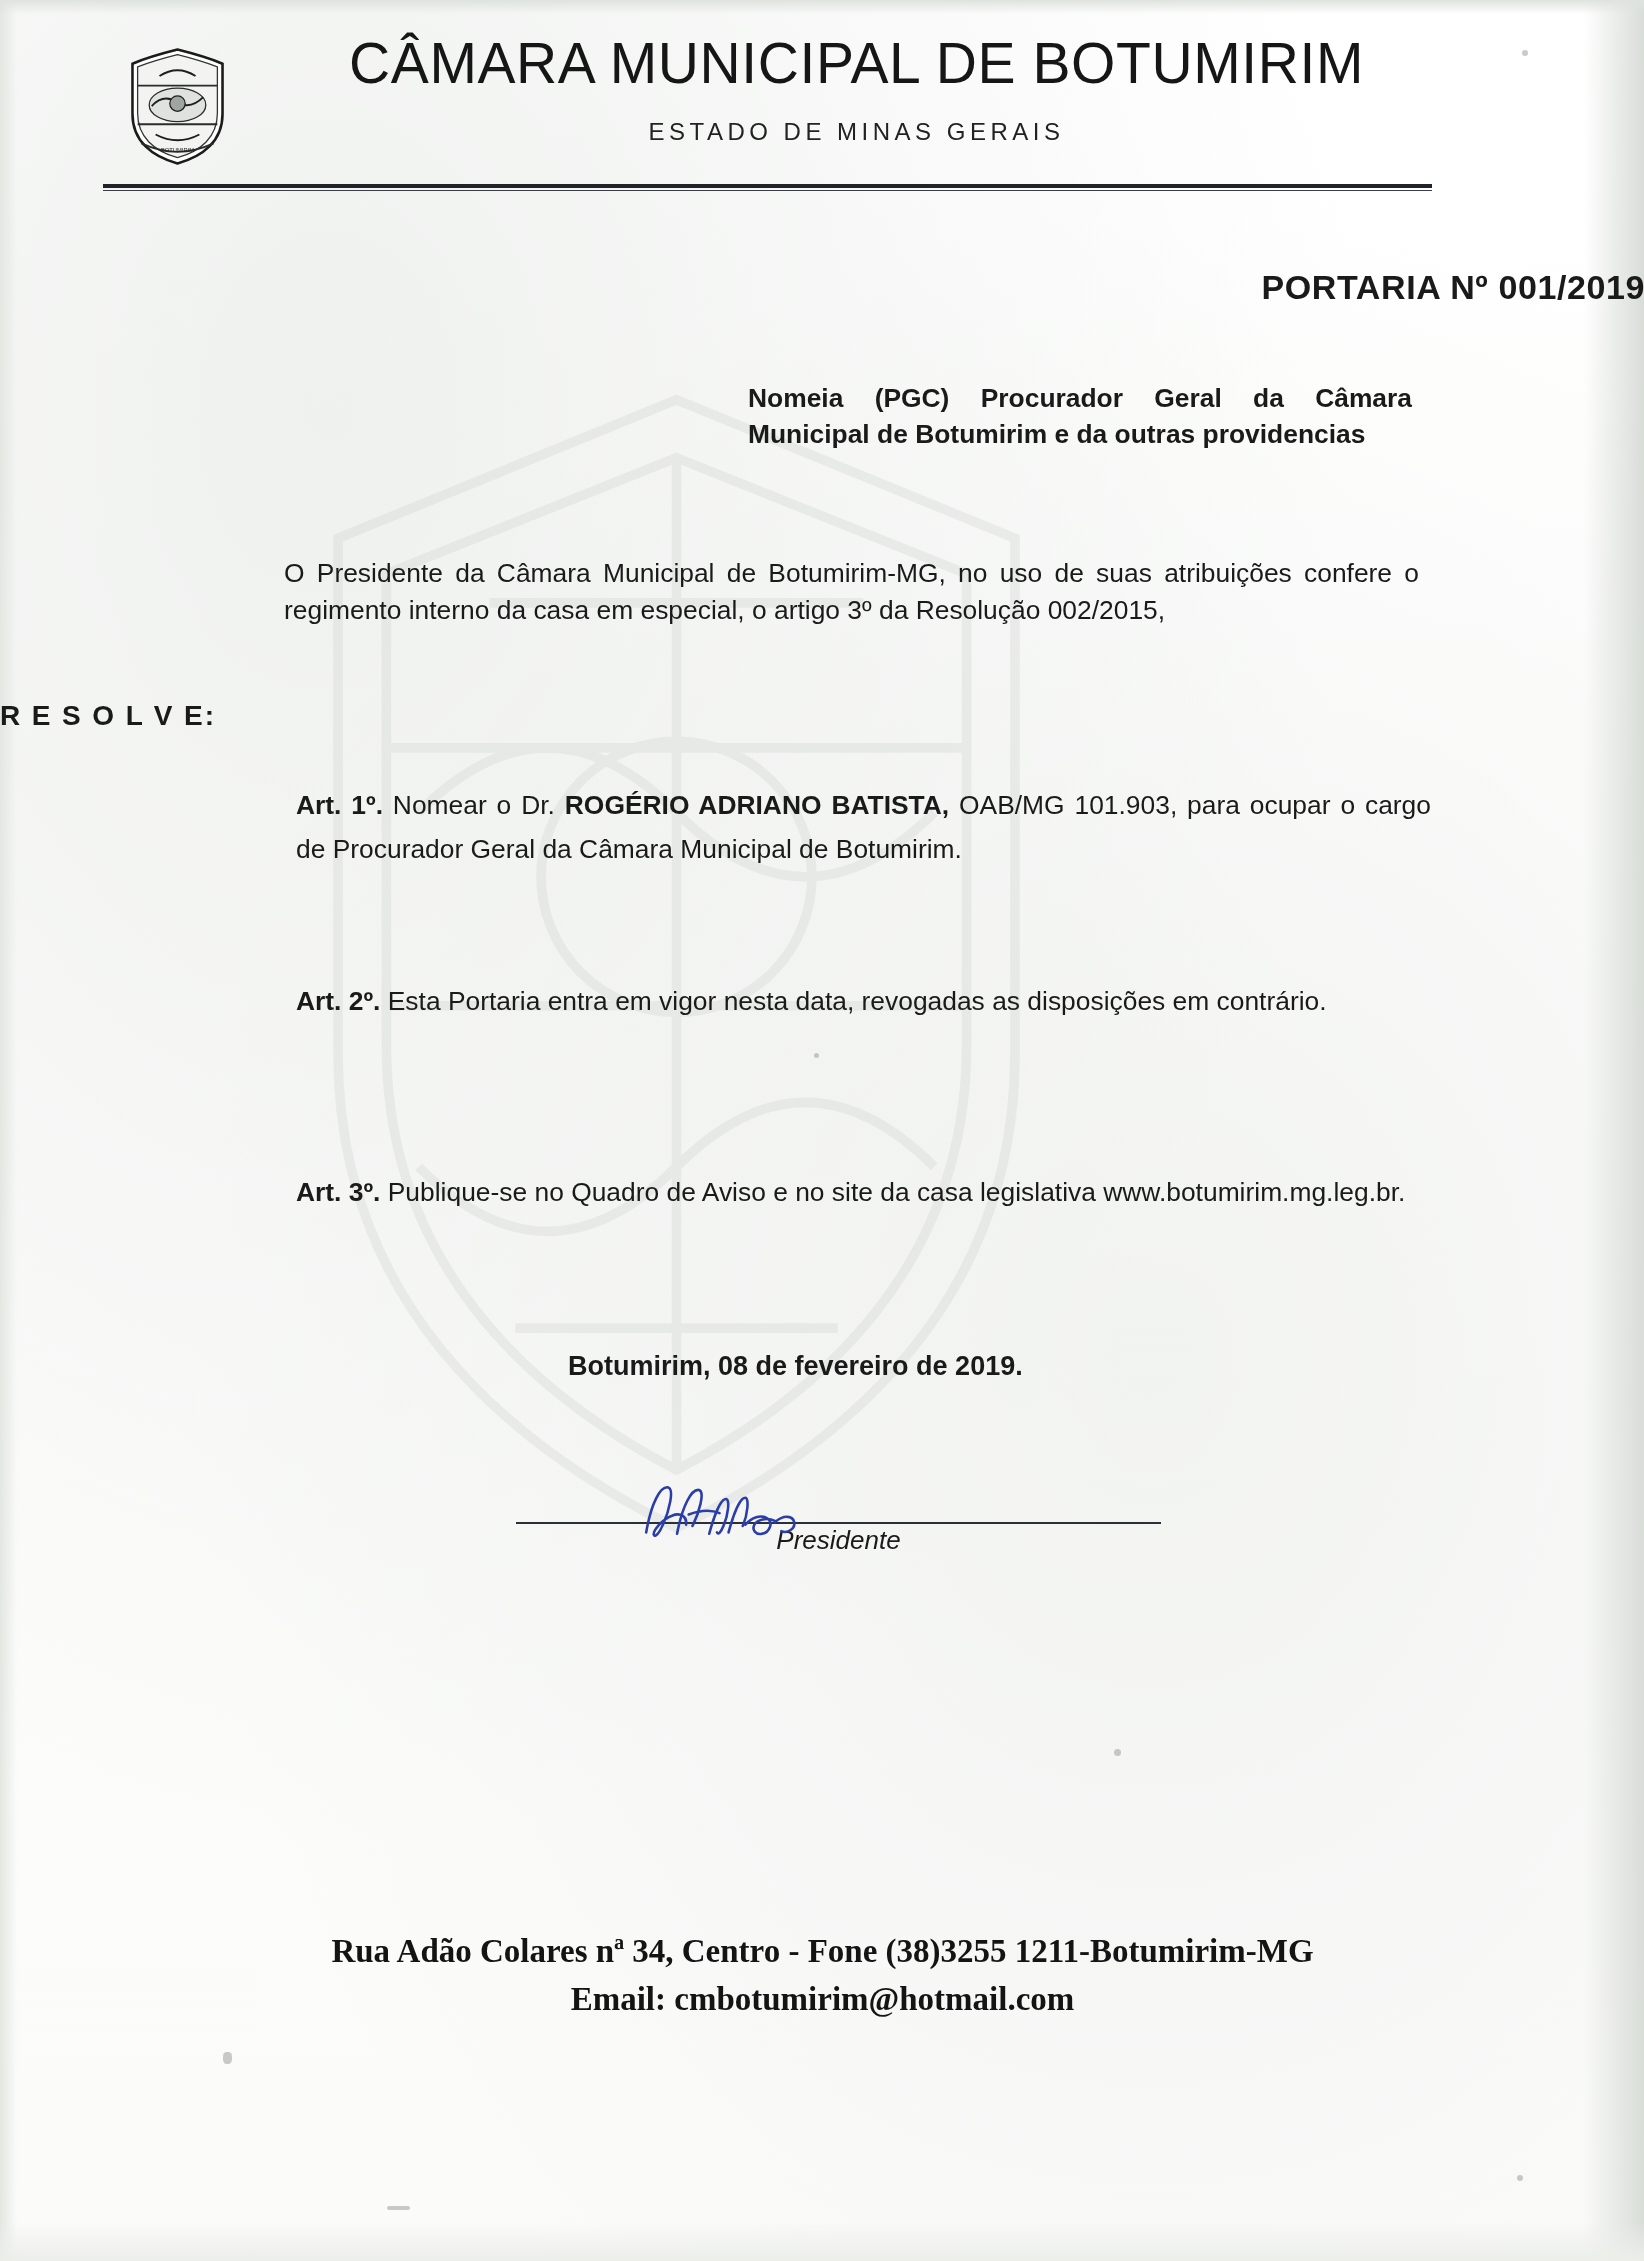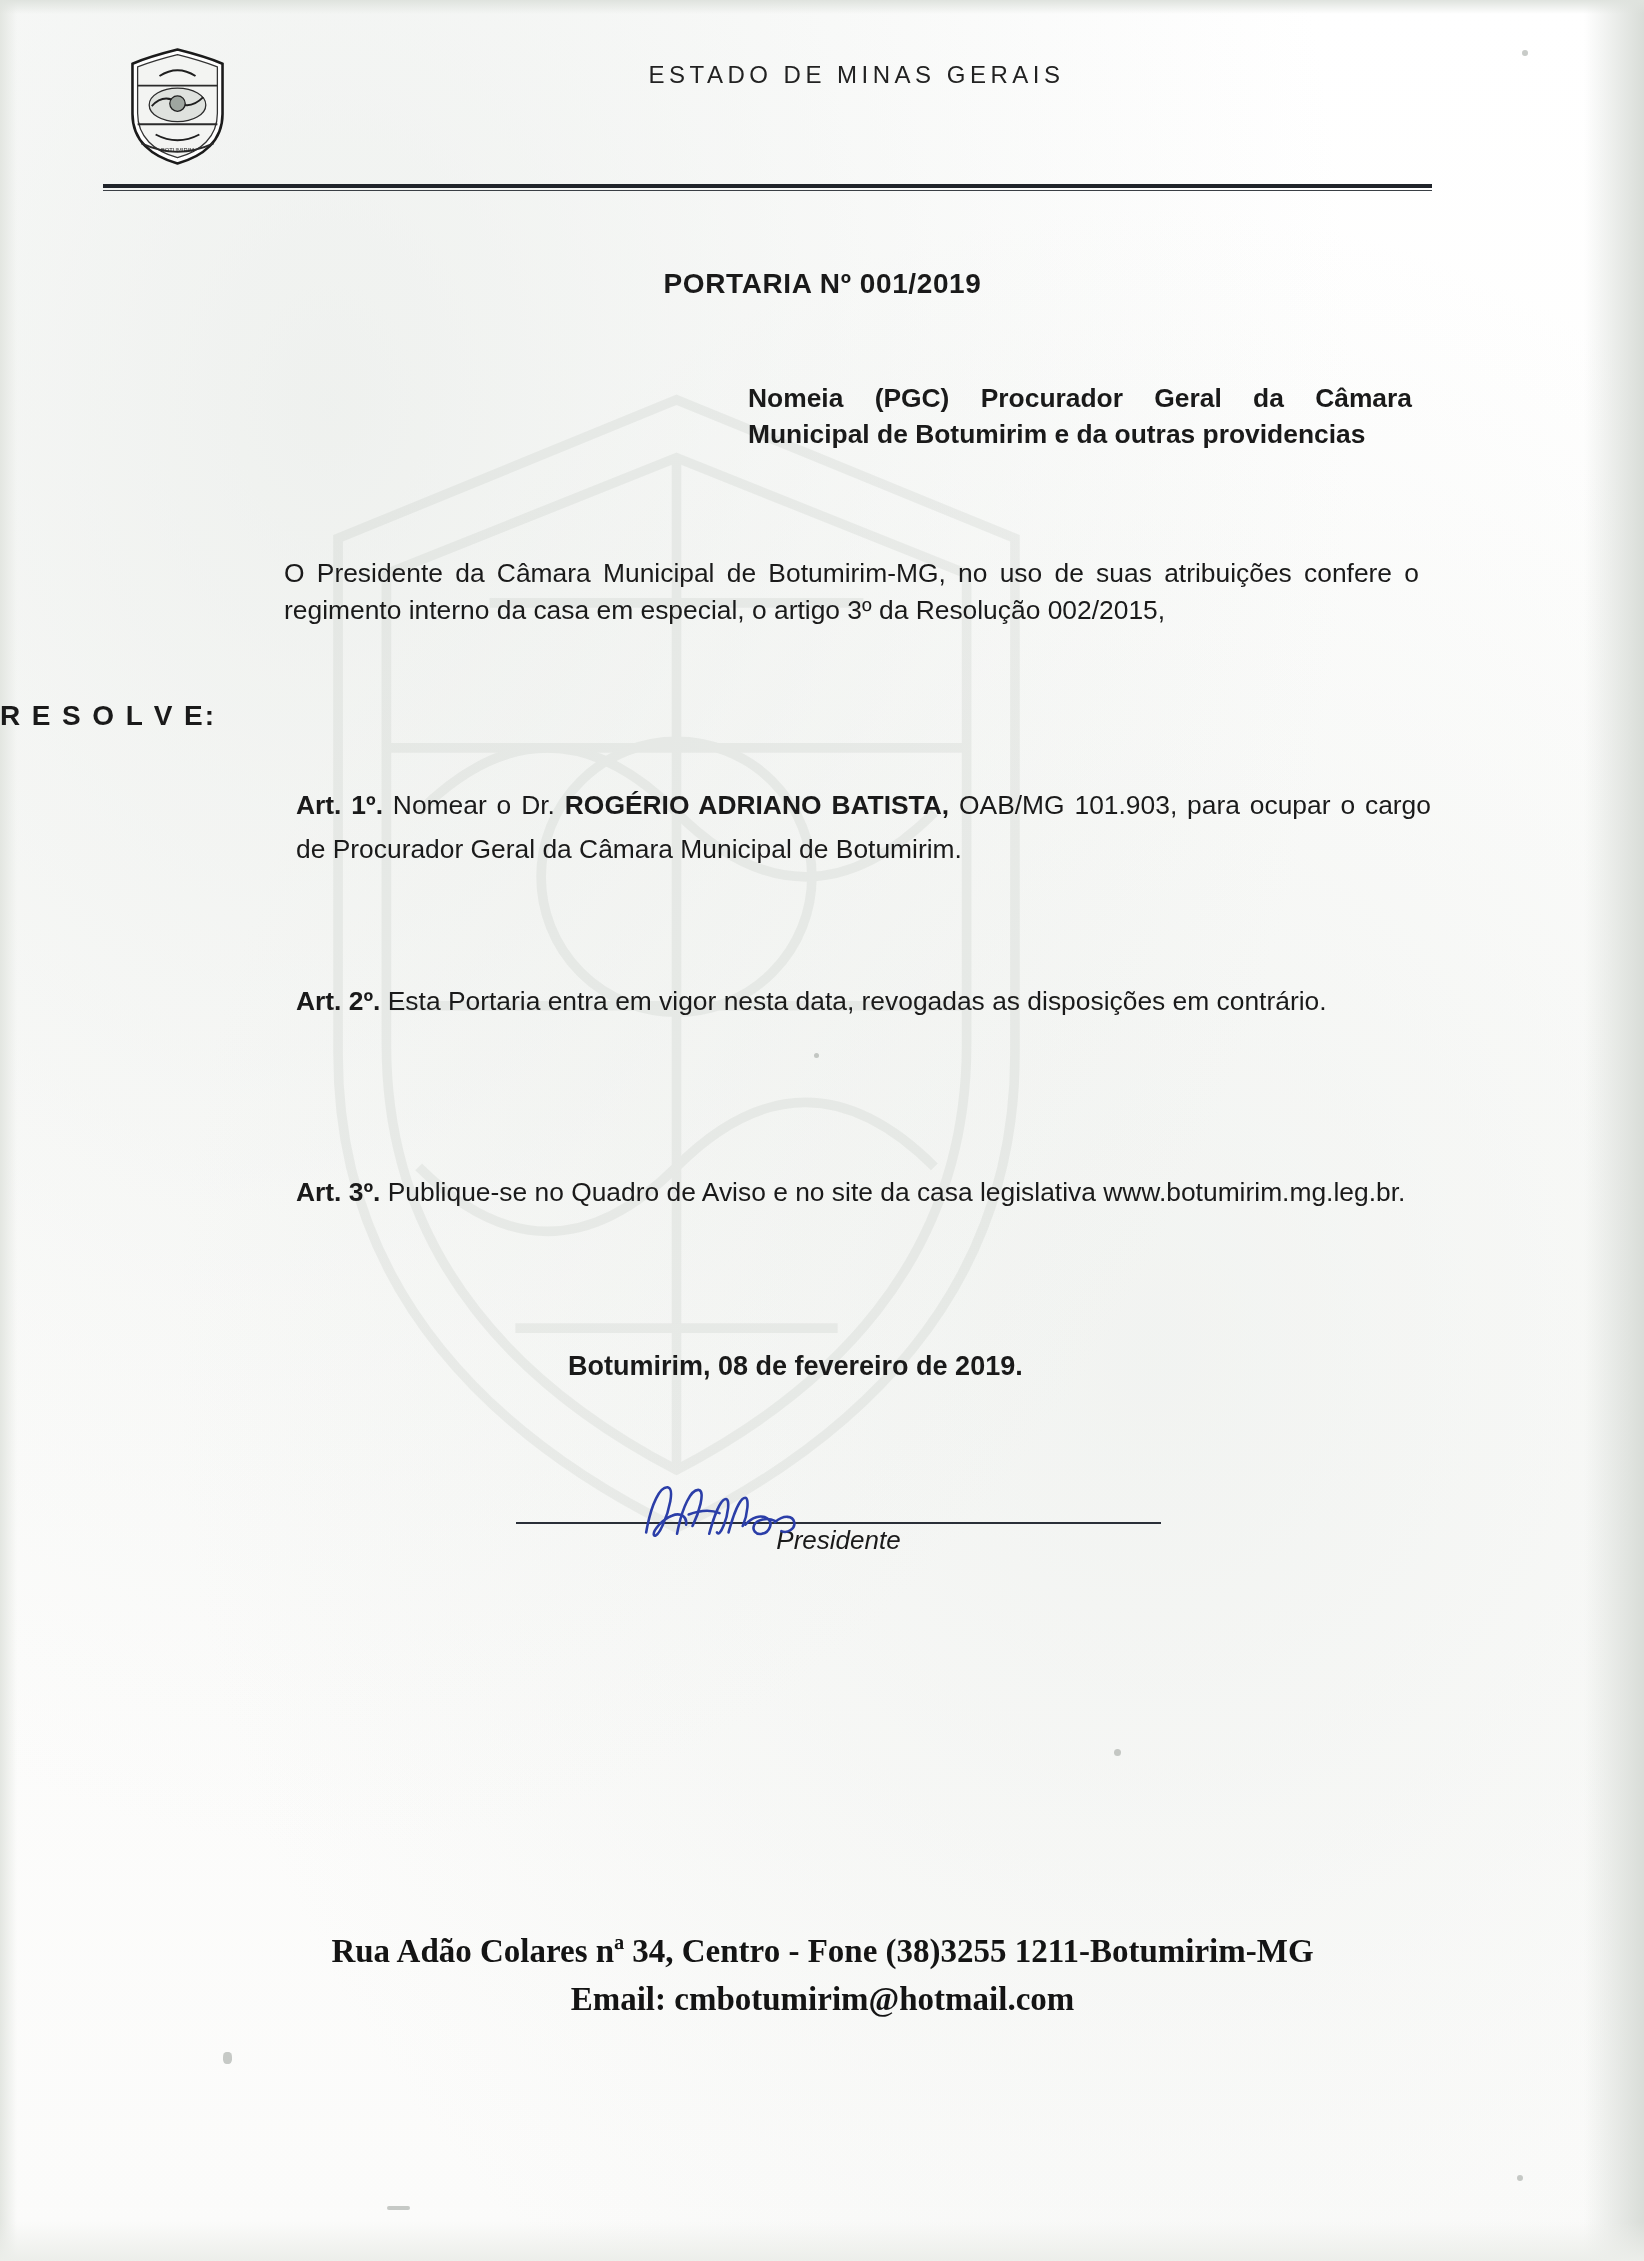--- a/index.html
+++ b/index.html
@@ -112,22 +112,22 @@
     width: 1329px;
     height: 1.3px;
     background: #3a3f45;
   }
 
   
   .doc-number {
     position: absolute;
     top: 268px;
     left: 0; right: 0;
-    text-align: center;
-    font-size: 28px;
+    text-align: right;
+    font-size: 34px;
     font-weight: bold;
     letter-spacing: 0.6px;
   }
 
   .ementa {
     position: absolute;
     top: 381px;
     left: 748px;
     width: 664px;
     font-size: 26.4px;
@@ -262,20 +262,21 @@
           <ellipse cx="80" cy="90" rx="44" ry="26" fill="#dfe2de" stroke="#2b2b2b" stroke-width="2"></ellipse>
           <path d="M40 92 q18 -20 40 -6 q20 12 40 -8" fill="none" stroke="#1f1f1f" stroke-width="3"></path>
           <path d="M52 45 q28 -18 56 0" fill="none" stroke="#1f1f1f" stroke-width="3"></path>
           <path d="M46 136 q34 18 68 0" fill="none" stroke="#1f1f1f" stroke-width="3"></path>
           <circle cx="80" cy="88" r="12" fill="#9fa6a0" stroke="#1f1f1f" stroke-width="2"></circle>
           <path d="M24 150 q56 26 112 0" fill="none" stroke="#2b2b2b" stroke-width="3"></path>
           <text x="80" y="164" font-size="9" text-anchor="middle" fill="#222" font-family="Liberation Sans, sans-serif">BOTUMIRIM</text>
         </g>
       </svg>
       <div class="header-titles">
+        <div class="header-title">CÂMARA MUNICIPAL DE BOTUMIRIM</div>
         <div class="header-sub">ESTADO DE MINAS GERAIS</div>
       </div>
     </div>
     <div class="header-rule"></div>
     <div class="header-rule-2"></div>
 
     <div class="doc-number">PORTARIA Nº 001/2019</div>
 
     <div class="ementa">Nomeia (PGC) Procurador Geral da Câmara Municipal de Botumirim e da outras providencias</div>
 

